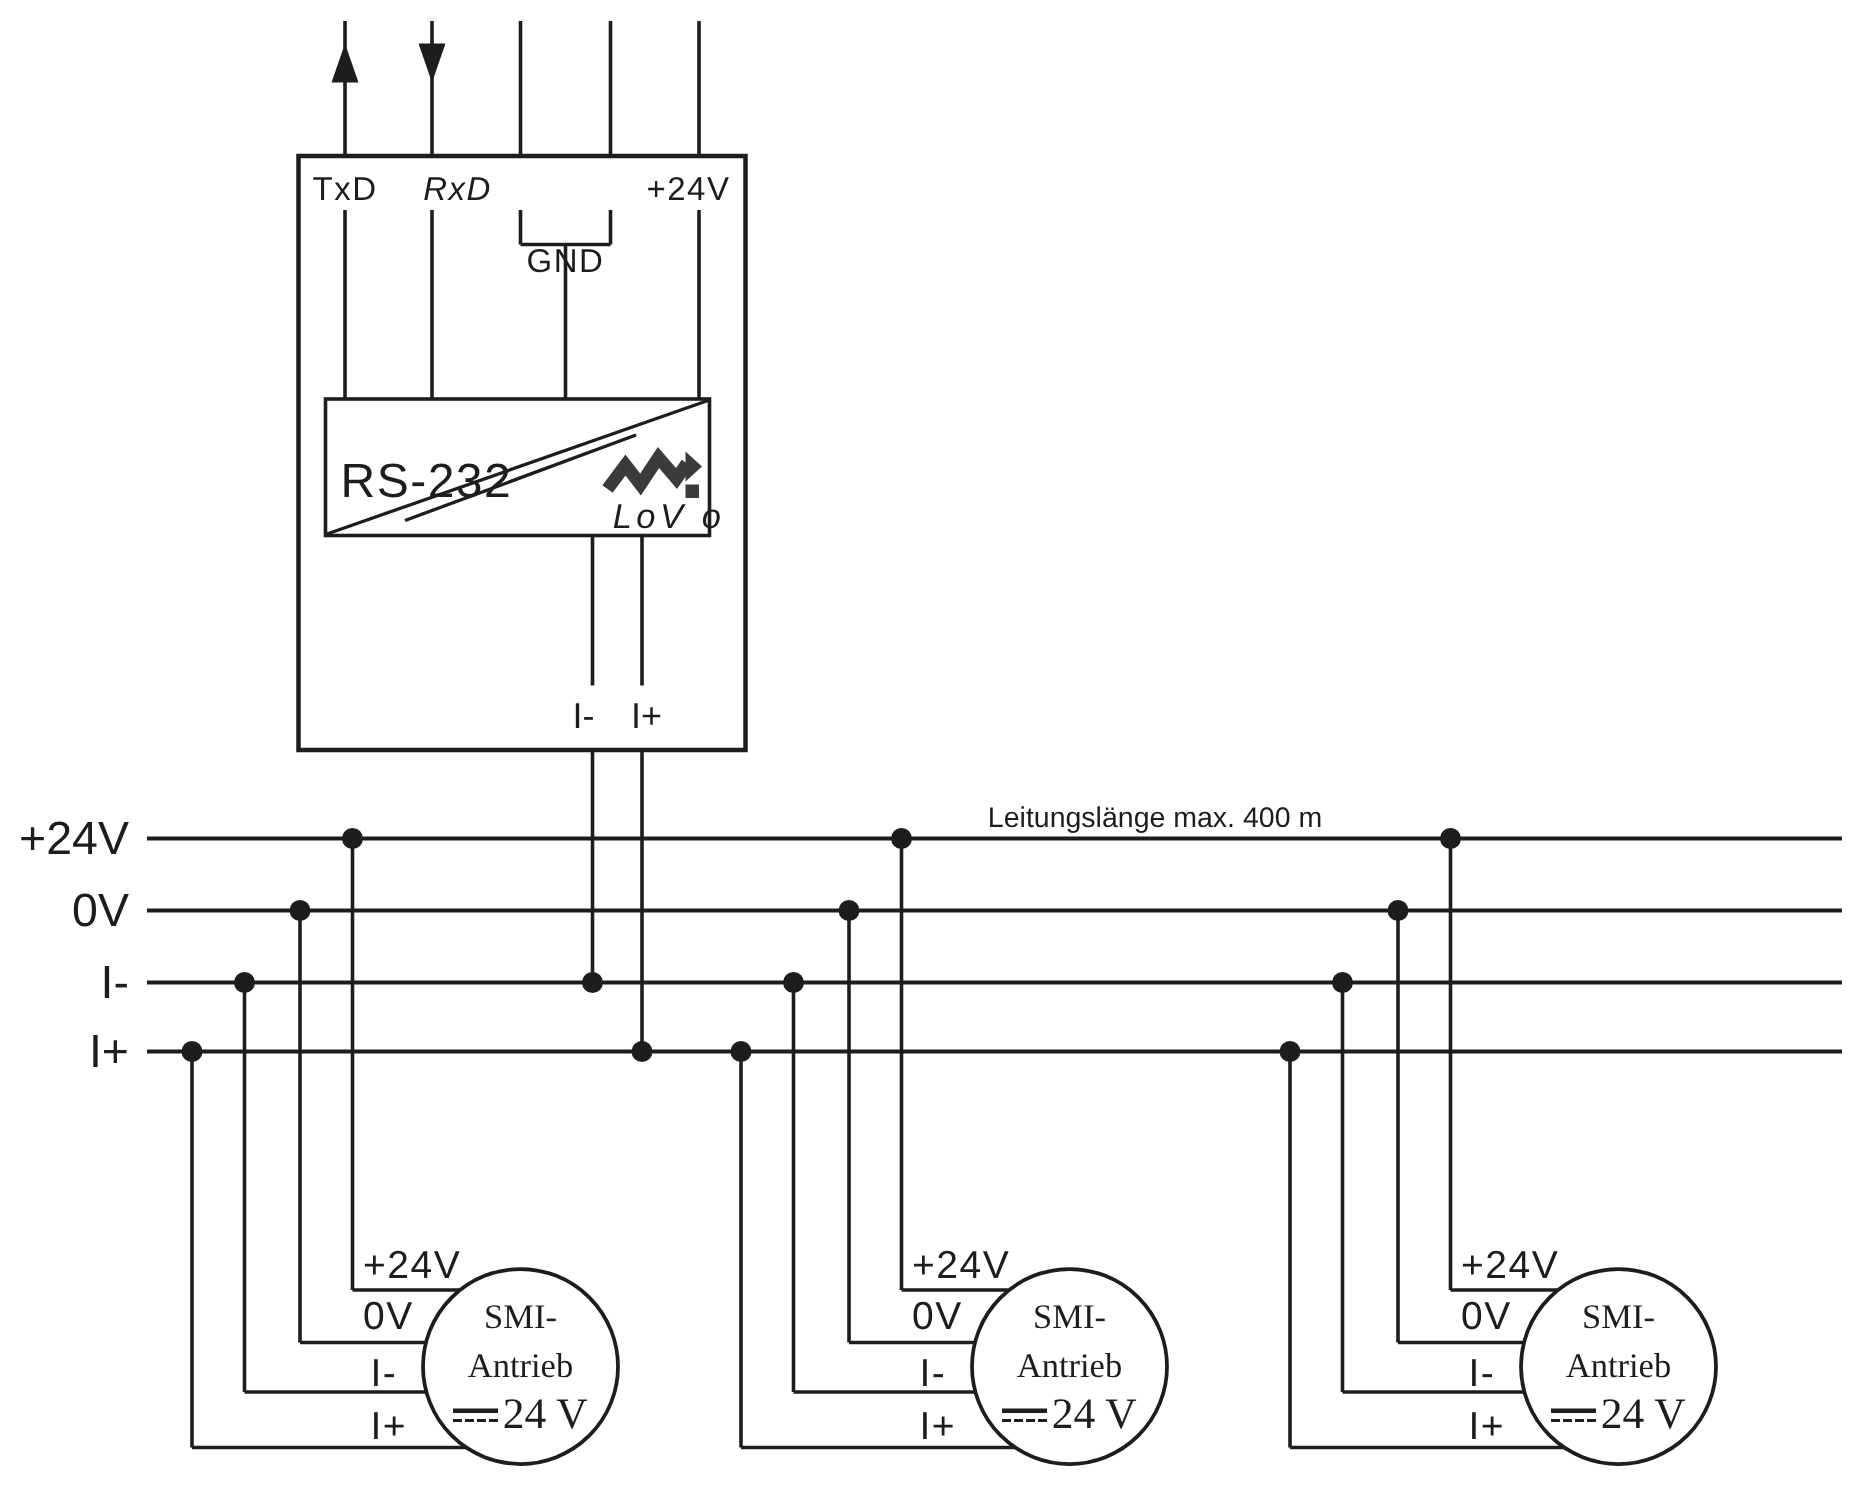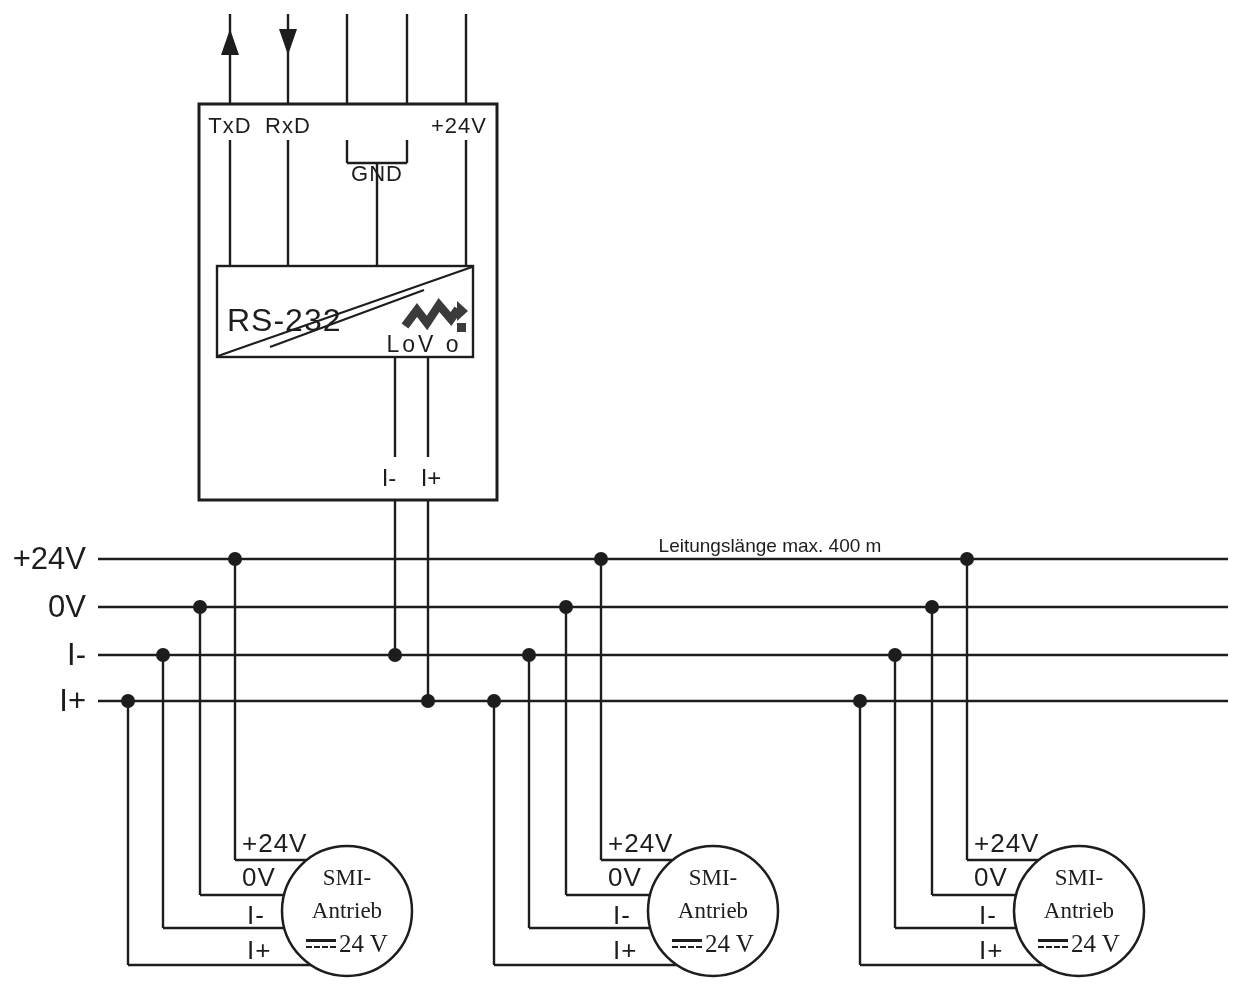--- a/index.html
+++ b/index.html
@@ -15,21 +15,21 @@
   .t-io{font-size:24px;width:40px;text-align:center;}
   .t-bus{font-size:31px;width:86px;text-align:right;}
   .t-note{font-size:19px;width:260px;text-align:center;}
   .t-gterm{font-size:26px;letter-spacing:1px;}
   .drive-label{
     position:absolute;width:132px;text-align:center;
     font-size:23px;line-height:33px;font-family:Liberation Serif, serif;
   }
   .drive-voltage{
     display:flex;justify-content:center;align-items:center;
-    font-size:25px;
+    font-size:29px;
   }
   .dc-symbol{width:30px;margin-right:3px;}
   .dc-solid{border-top:3px solid #1d1d1d;margin-bottom:4px;}
   .dc-dash{border-top:2.5px dashed #1d1d1d;}
 </style>
 </head>
 <body>
 
 <div class="canvas">
 
@@ -134,26 +134,26 @@
         <circle cx="860" cy="701" r="7"></circle>
       </g>
 
       <circle cx="347" cy="911" r="65" fill="#ffffff" stroke-width="2.5"></circle>
       <circle cx="713" cy="911" r="65" fill="#ffffff" stroke-width="2.5"></circle>
       <circle cx="1079" cy="911" r="65" fill="#ffffff" stroke-width="2.5"></circle>
     </g>
   </svg>
 
   <div class="lbl t-term" style="left:185px;top:115px;">TxD</div>
-  <div class="lbl t-term" style="left:243px;top:115px;">RxD</div>
+  <div class="lbl t-term" style="left:260px;top:115px;font-style:italic;">RxD</div>
   <div class="lbl t-term" style="left:332px;top:115px;margin-top:48px;">GND</div>
   <div class="lbl t-term" style="left:414px;top:115px;">+24V</div>
 
   <div class="lbl t-rs" style="left:227px;top:280px;margin-top:24px;">RS-232</div>
-  <div class="lbl t-lovo" style="left:384px;top:333px;">LoV o</div>
+  <div class="lbl t-lovo" style="left:406px;top:333px;font-style:italic;">LoV o</div>
 
   <div class="lbl t-io" style="left:369px;top:466px;">I-</div>
   <div class="lbl t-io" style="left:411px;top:466px;">I+</div>
 
   <div class="lbl t-bus" style="left:0px;top:543px;">+24V</div>
   <div class="lbl t-bus" style="left:0px;top:591px;">0V</div>
   <div class="lbl t-bus" style="left:0px;top:639px;">I-</div>
   <div class="lbl t-bus" style="left:0px;top:685px;">I+</div>
 
   <div class="lbl t-note" style="left:640px;top:536px;">Leitungslänge max. 400 m</div>

